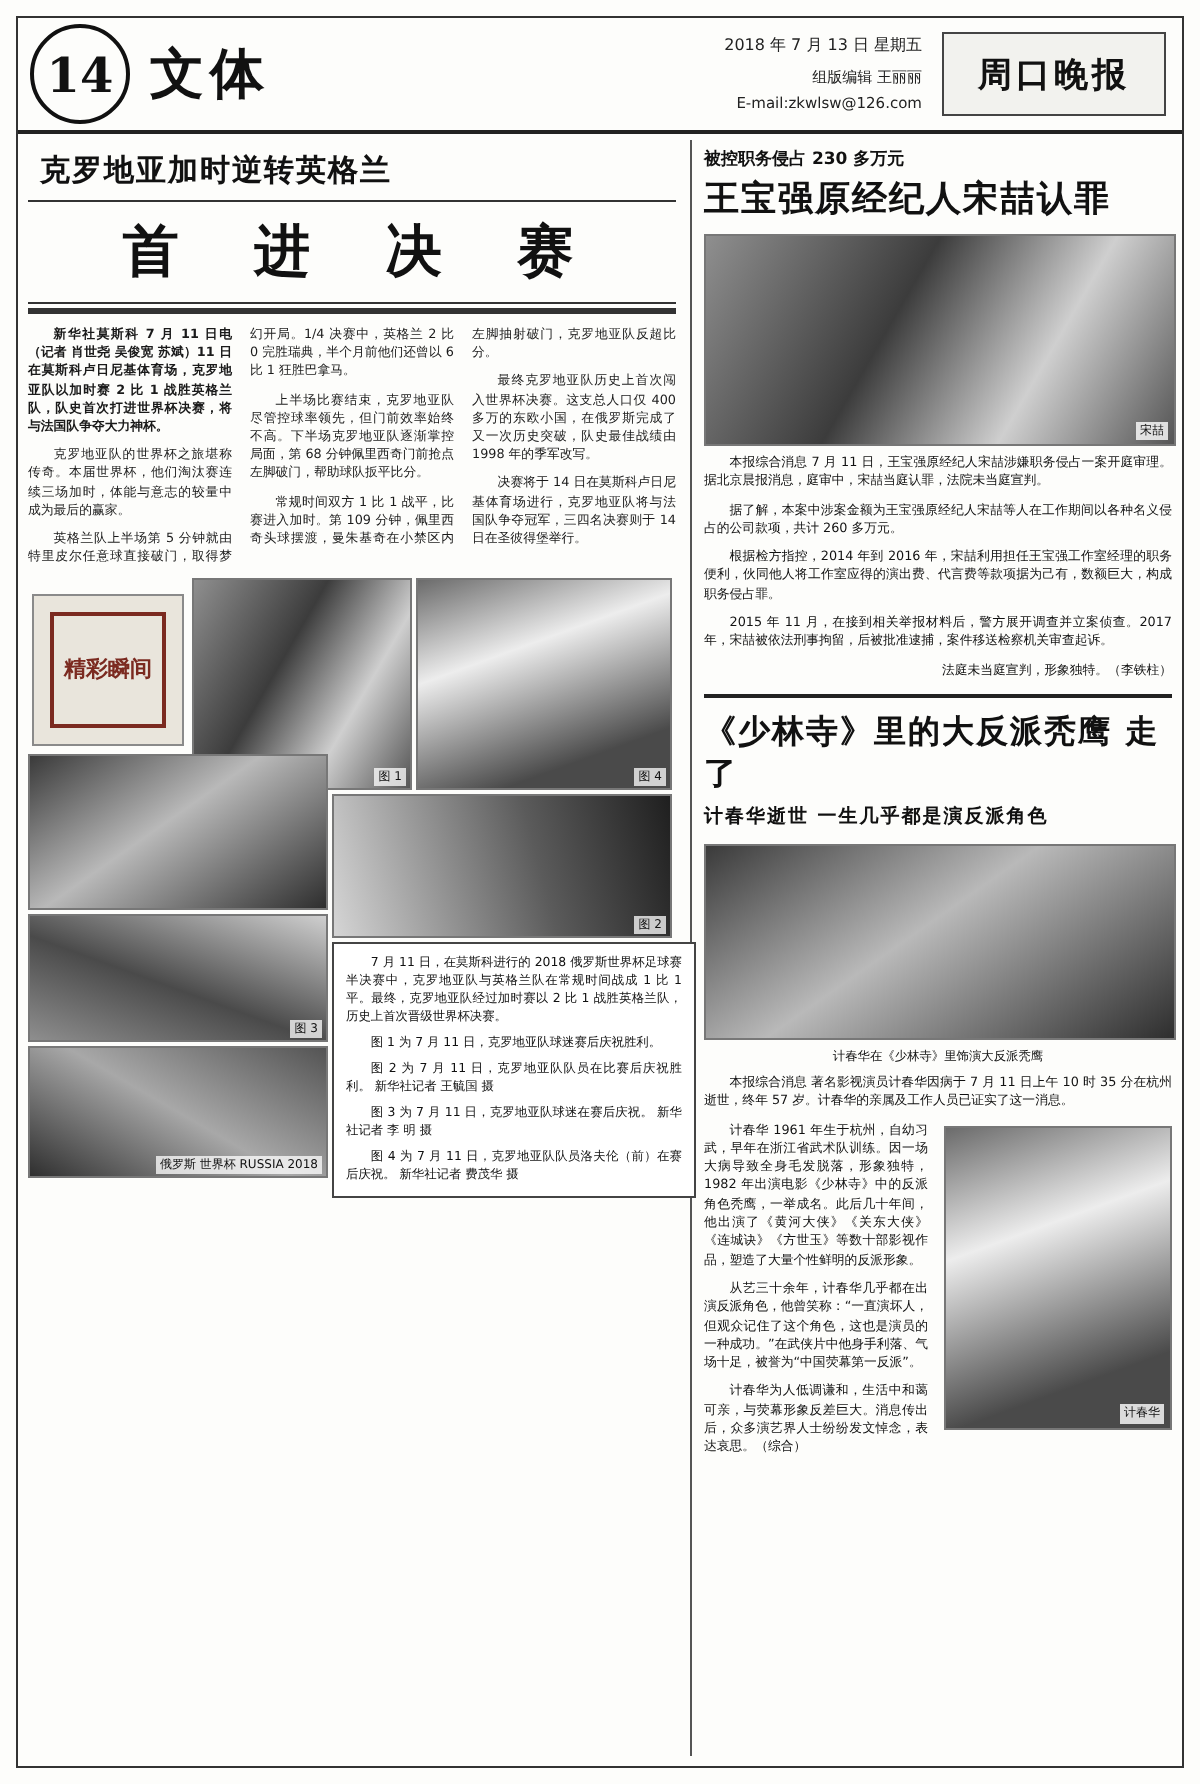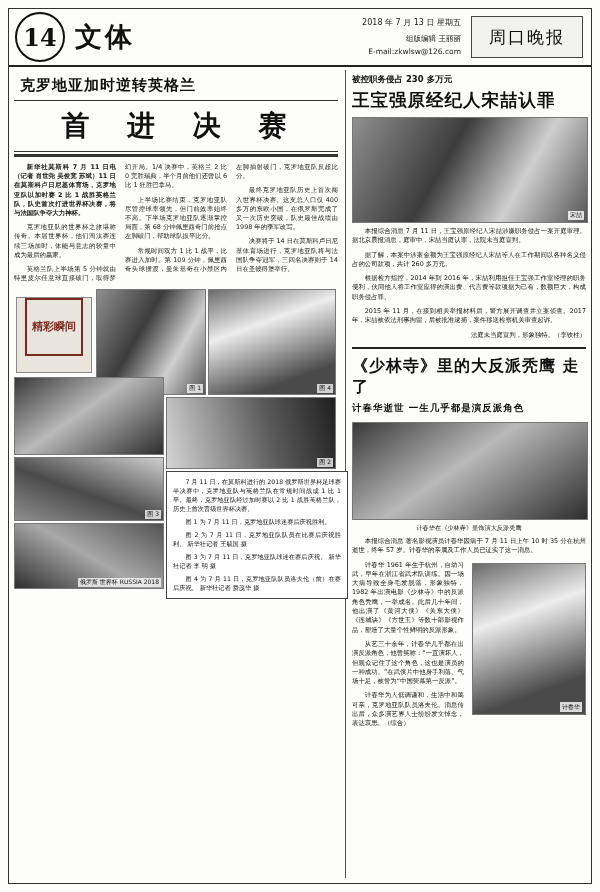--- a/index.html
+++ b/index.html
@@ -7,21 +7,21 @@
   .page{position:relative;width:600px;height:892px;background:#fdfdfb;overflow:hidden;}
   .frame{position:absolute;left:8px;top:8px;right:8px;bottom:8px;border:1px solid #333;}
 
   
   .masthead{position:absolute;left:9px;top:9px;width:582px;height:56px;border-bottom:2px solid #222;display:flex;align-items:center;}
   .pagenum{width:46px;height:46px;margin-left:6px;border-radius:50%;border:2px solid #111;display:flex;align-items:center;justify-content:center;font-size:24px;font-weight:bold;font-family:"DejaVu Serif","Liberation Serif",serif;}
   .section-title{margin-left:10px;font-size:27px;font-weight:bold;letter-spacing:3px;font-family:"DejaVu Serif","Liberation Serif",serif;}
   .mast-mid{flex:1;text-align:right;padding-right:10px;font-size:7.5px;line-height:13px;color:#222;}
   .mast-date{font-size:8px;margin-bottom:3px;}
   .logo-box{width:110px;height:40px;margin-right:8px;border:1px solid #444;display:flex;align-items:center;justify-content:center;background:#f2f2ee;}
-  .logo-text{font-size:17px;font-weight:normal;letter-spacing:2px;font-family:"DejaVu Serif","Liberation Serif",serif;color:#111;}
+  .logo-text{font-size:17px;font-weight:bold;letter-spacing:2px;font-family:"DejaVu Serif","Liberation Serif",serif;color:#111;}
 
   
   .left-col{position:absolute;left:14px;top:72px;width:324px;bottom:14px;}
   .vsep{position:absolute;left:345px;top:70px;bottom:14px;width:0;border-left:1px solid #555;}
   .right-col{position:absolute;left:352px;top:72px;width:234px;bottom:14px;}
 
   
   .kicker{font-size:15px;font-weight:bold;font-family:"DejaVu Serif","Liberation Serif",serif;letter-spacing:1px;padding:4px 0 2px 6px;}
   .hl-rule{border-top:1px solid #333;margin:3px 0 4px 0;}
   .mainhead{font-size:28px;font-weight:bold;font-family:"DejaVu Serif","Liberation Serif",serif;letter-spacing:14px;text-align:center;padding:2px 0 6px 10px;}
@@ -29,21 +29,21 @@
 
   
   .body3{column-count:3;column-gap:9px;column-rule:none;font-size:6.4px;line-height:9.2px;text-align:justify;color:#1a1a1a;}
   .body3 p{margin:0 0 5px 0;text-indent:2em;}
   .lead{font-weight:bold;}
 
   
   .collage{position:relative;margin-top:6px;width:324px;height:300px;}
   .ph{position:absolute;background:#9a9a9a;border:1px solid #777;overflow:hidden;}
   .ph .lbl{position:absolute;right:2px;bottom:1px;font-size:6px;background:rgba(255,255,255,.75);padding:0 2px;color:#111;}
-  .seal{position:absolute;left:2px;top:8px;width:74px;height:74px;background:#e9e5dc;border:1px solid #8a8a8a;display:flex;justify-content:center;}
+  .seal{position:absolute;left:2px;top:8px;width:74px;height:74px;background:#e9e5dc;border:1px solid #8a8a8a;display:flex;align-items:center;justify-content:center;}
   .seal-in{width:54px;height:54px;border:2px solid #7b2a20;color:#7b2a20;font-size:11px;line-height:12px;display:flex;align-items:center;justify-content:center;text-align:center;font-family:"DejaVu Serif","Liberation Serif",serif;font-weight:bold;}
   .capbox{position:absolute;left:152px;top:182px;width:168px;height:116px;border:1px solid #444;padding:5px 6px;font-size:6.2px;line-height:9px;text-align:justify;background:#fff;}
   .capbox p{margin:0 0 4px 0;text-indent:2em;}
 
   
   .g1{background:linear-gradient(145deg,#3a3a3a,#b9b9b9 45%,#6d6d6d 75%,#2e2e2e);}
   .g2{background:linear-gradient(120deg,#8f8f8f,#3c3c3c 40%,#cfcfcf 70%,#555);}
   .g3{background:linear-gradient(200deg,#cfcfcf,#4a4a4a 55%,#8e8e8e);}
   .g4{background:linear-gradient(160deg,#6b6b6b,#ededed 35%,#4a4a4a 80%);}
   .g5{background:linear-gradient(30deg,#2f2f2f,#a8a8a8 50%,#545454);}
@@ -159,18 +159,18 @@
       <div class="rphoto g1" style="height:96px;"></div>
       <div class="r-caption">计春华在《少林寺》里饰演大反派秃鹰</div>
 
       <div class="rbody">
         <p>本报综合消息 著名影视演员计春华因病于 7 月 11 日上午 10 时 35 分在杭州逝世，终年 57 岁。计春华的亲属及工作人员已证实了这一消息。</p>
         <div class="portrait g4">
           <span class="cap">计春华</span>
         </div>
         <p>计春华 1961 年生于杭州，自幼习武，早年在浙江省武术队训练。因一场大病导致全身毛发脱落，形象独特，1982 年出演电影《少林寺》中的反派角色秃鹰，一举成名。此后几十年间，他出演了《黄河大侠》《关东大侠》《连城诀》《方世玉》等数十部影视作品，塑造了大量个性鲜明的反派形象。</p>
         <p>从艺三十余年，计春华几乎都在出演反派角色，他曾笑称：“一直演坏人，但观众记住了这个角色，这也是演员的一种成功。”在武侠片中他身手利落、气场十足，被誉为“中国荧幕第一反派”。</p>
-        <p>计春华为人低调谦和，生活中和蔼可亲，克罗地亚队队员洛夫伦。消息传出后，众多演艺界人士纷纷发文悼念，表达哀思。（综合）</p>
+        <p>计春华为人低调谦和，生活中和蔼可亲，与荧幕形象反差巨大。消息传出后，众多演艺界人士纷纷发文悼念，表达哀思。（综合）</p>
         <div class="clear"></div>
       </div>
     </div>
   </div>
 </div>
 
 </body></html>

